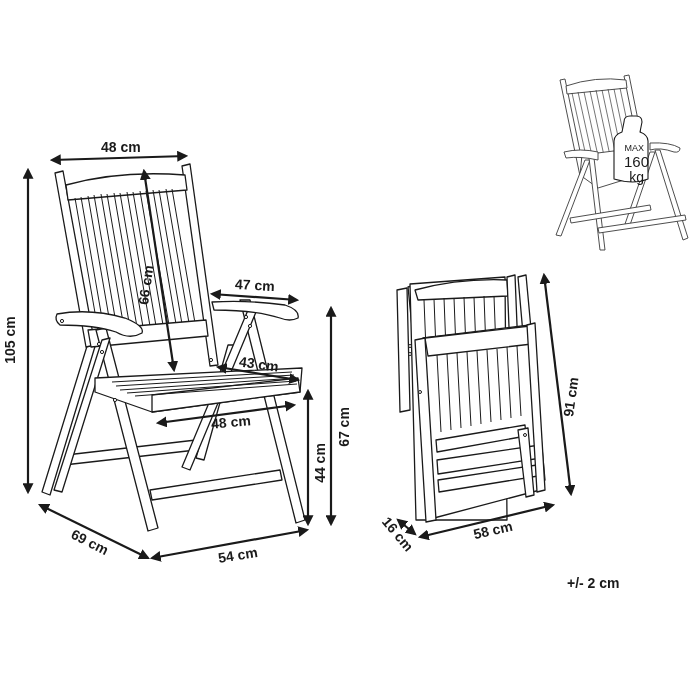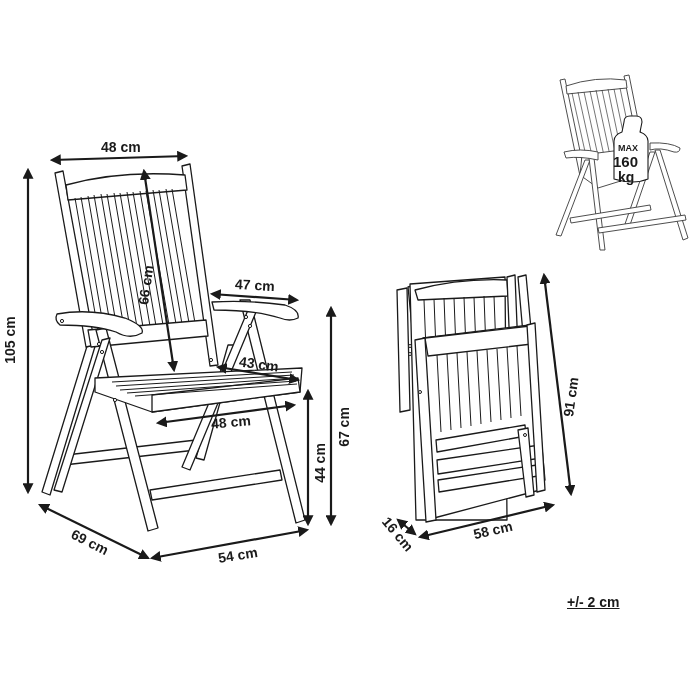--- a/index.html
+++ b/index.html
@@ -1,21 +1,21 @@
 <!DOCTYPE html>
 <html><head>
   <meta charset="utf-8">
   <style>
     html, body { margin: 0; padding: 0; background: #ffffff; }
     body { width: 700px; height: 700px; position: relative; overflow: hidden; font-family: "Liberation Sans", "DejaVu Sans", sans-serif; }
     svg.canvas { position: absolute; left: 0; top: 0; width: 700px; height: 700px; }
     .lbl { position: absolute; font-weight: bold; font-size: 14px; color: #1a1a1a; white-space: nowrap; line-height: 1; transform-origin: center center; }
     .lbl.rot-90 { transform: rotate(-90deg); }
     .tol { font-size: 14px; }
-    .badge-text { position: absolute; text-align: left; font-weight: bold; color: #1a1a1a; line-height: 1; }
+    .badge-text { position: absolute; text-align: right; font-weight: normal; color: #1a1a1a; line-height: 1; }
   </style>
 </head>
 <body>
 
 <svg class="canvas" viewBox="0 0 700 700" xmlns="http://www.w3.org/2000/svg">
   <defs>
     <marker id="ah" viewBox="0 0 10 10" refX="8" refY="5" markerWidth="5" markerHeight="5" orient="auto-start-reverse">
       <path d="M0,0 L10,5 L0,10 z" fill="#1a1a1a"></path>
     </marker>
   </defs>
@@ -195,16 +195,16 @@
 <div class="lbl rot-90" style="left:300px; top:456px;">44 cm</div>
 <div class="lbl rot-90" style="left:324px; top:420px;">67 cm</div>
 <div class="lbl" style="left:70px; top:535px; transform: rotate(27deg);">69 cm</div>
 <div class="lbl" style="left:218px; top:548px; transform: rotate(-9deg);">54 cm</div>
 
 <div class="lbl rot-90" style="left:551px; top:390px; transform: rotate(-82deg);">91 cm</div>
 <div class="lbl" style="left:473px; top:523px; transform: rotate(-13deg);">58 cm</div>
 <div class="lbl" style="left:378px; top:527px; transform: rotate(50deg);">16 cm</div>
 
 <div class="badge-text" style="left:618px; top:144px; width:26px; font-size:9px;">MAX</div>
-<div class="badge-text" style="left:613px; top:154px; width:23px; font-size:15px;">160</div>
+<div class="badge-text" style="left:613px; top:154px; width:36px; font-size:15px;">160</div>
 <div class="badge-text" style="left:618px; top:170px; width:26px; font-size:14px;">kg</div>
 
-<div class="lbl tol" style="left:567px; top:595px;text-decoration:underline;">+/- 2 cm</div>
+<div class="lbl tol" style="left:567px; top:576px;">+/- 2 cm</div>
 
 </body></html>

